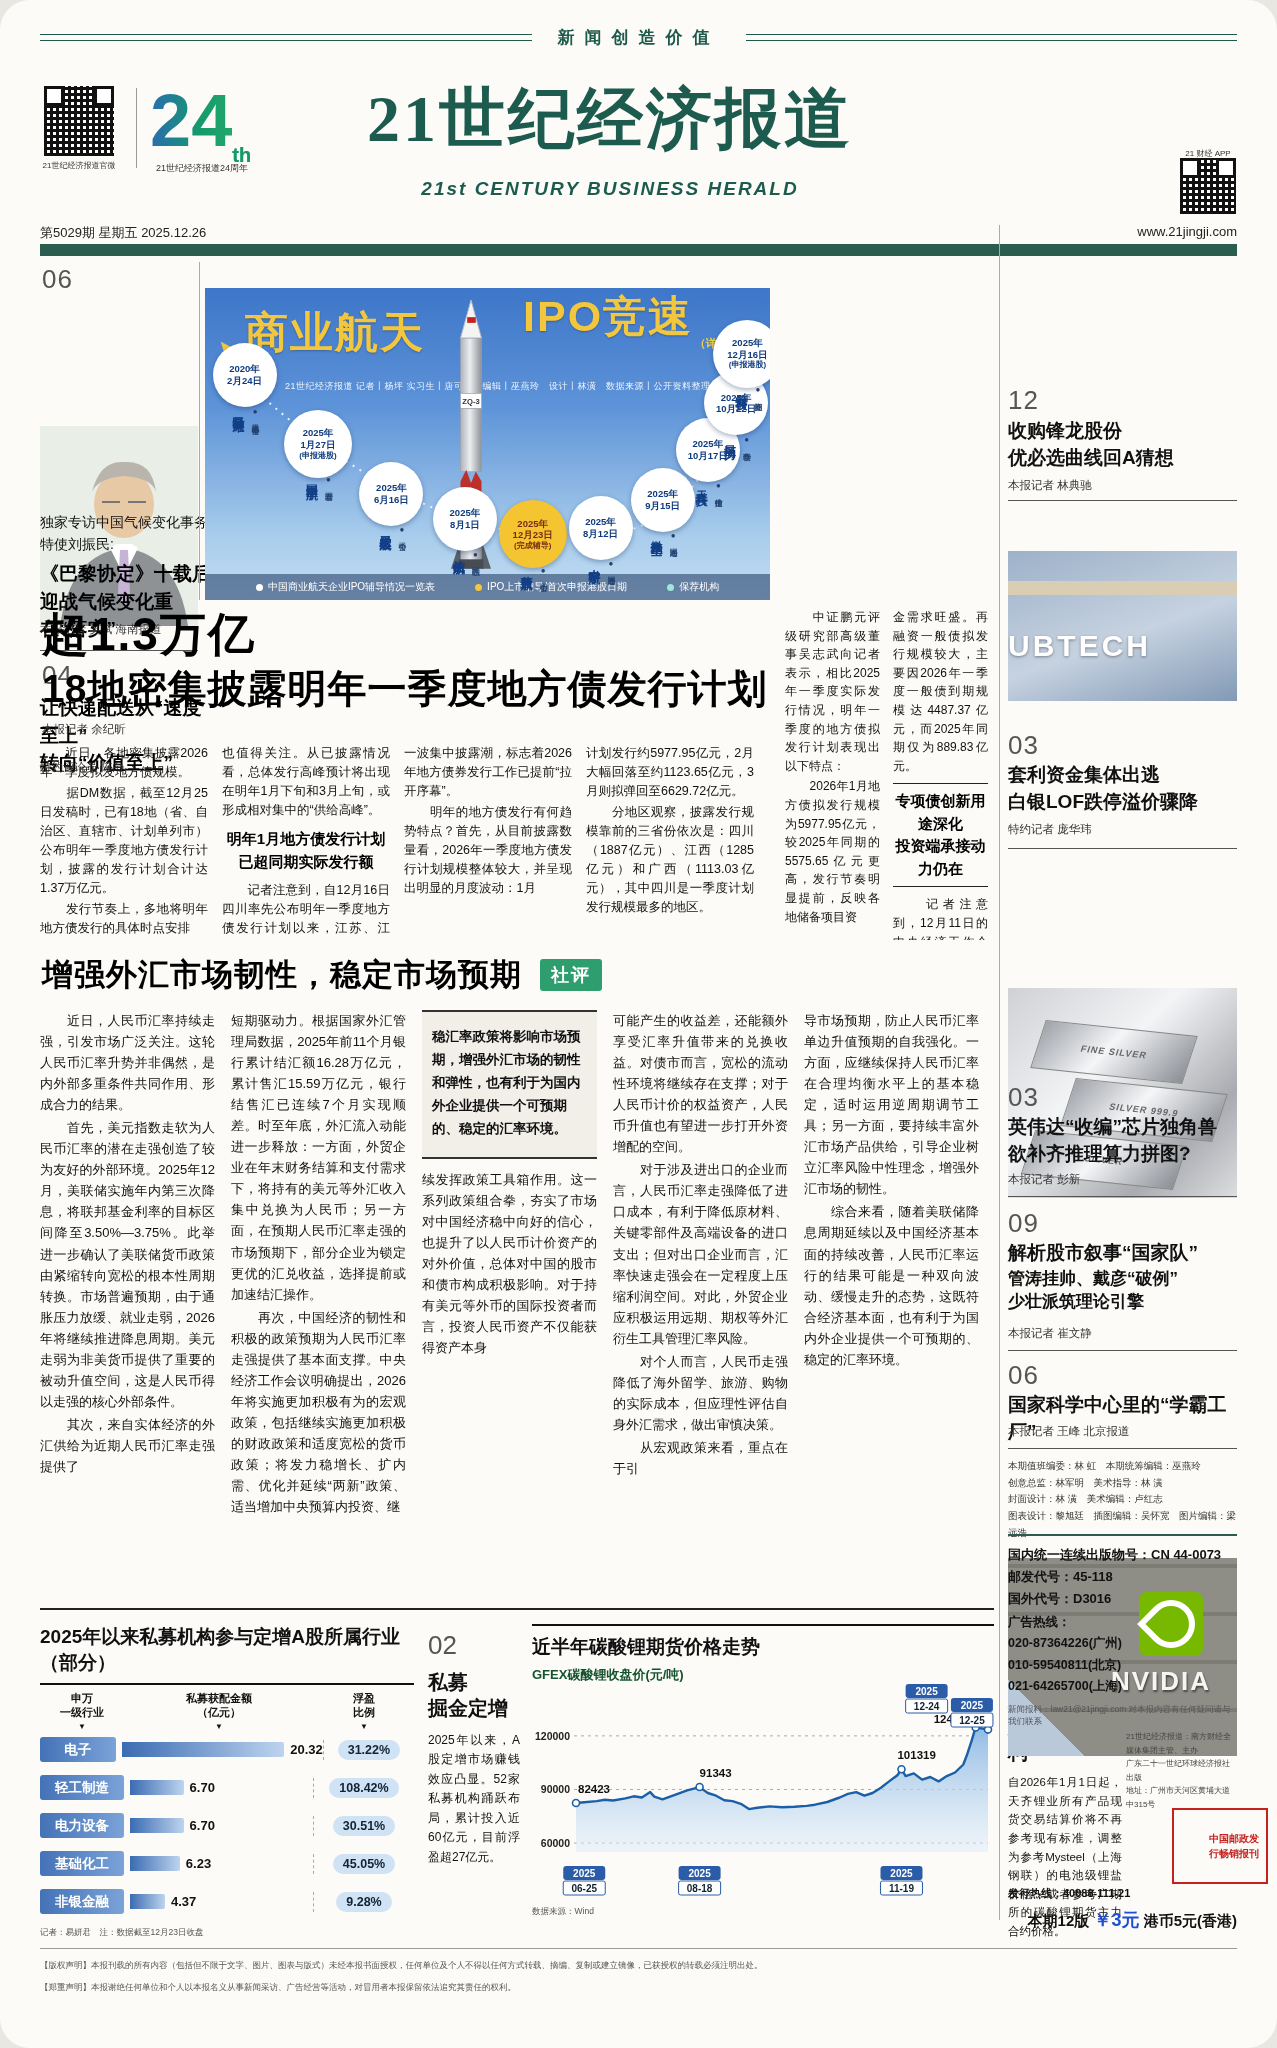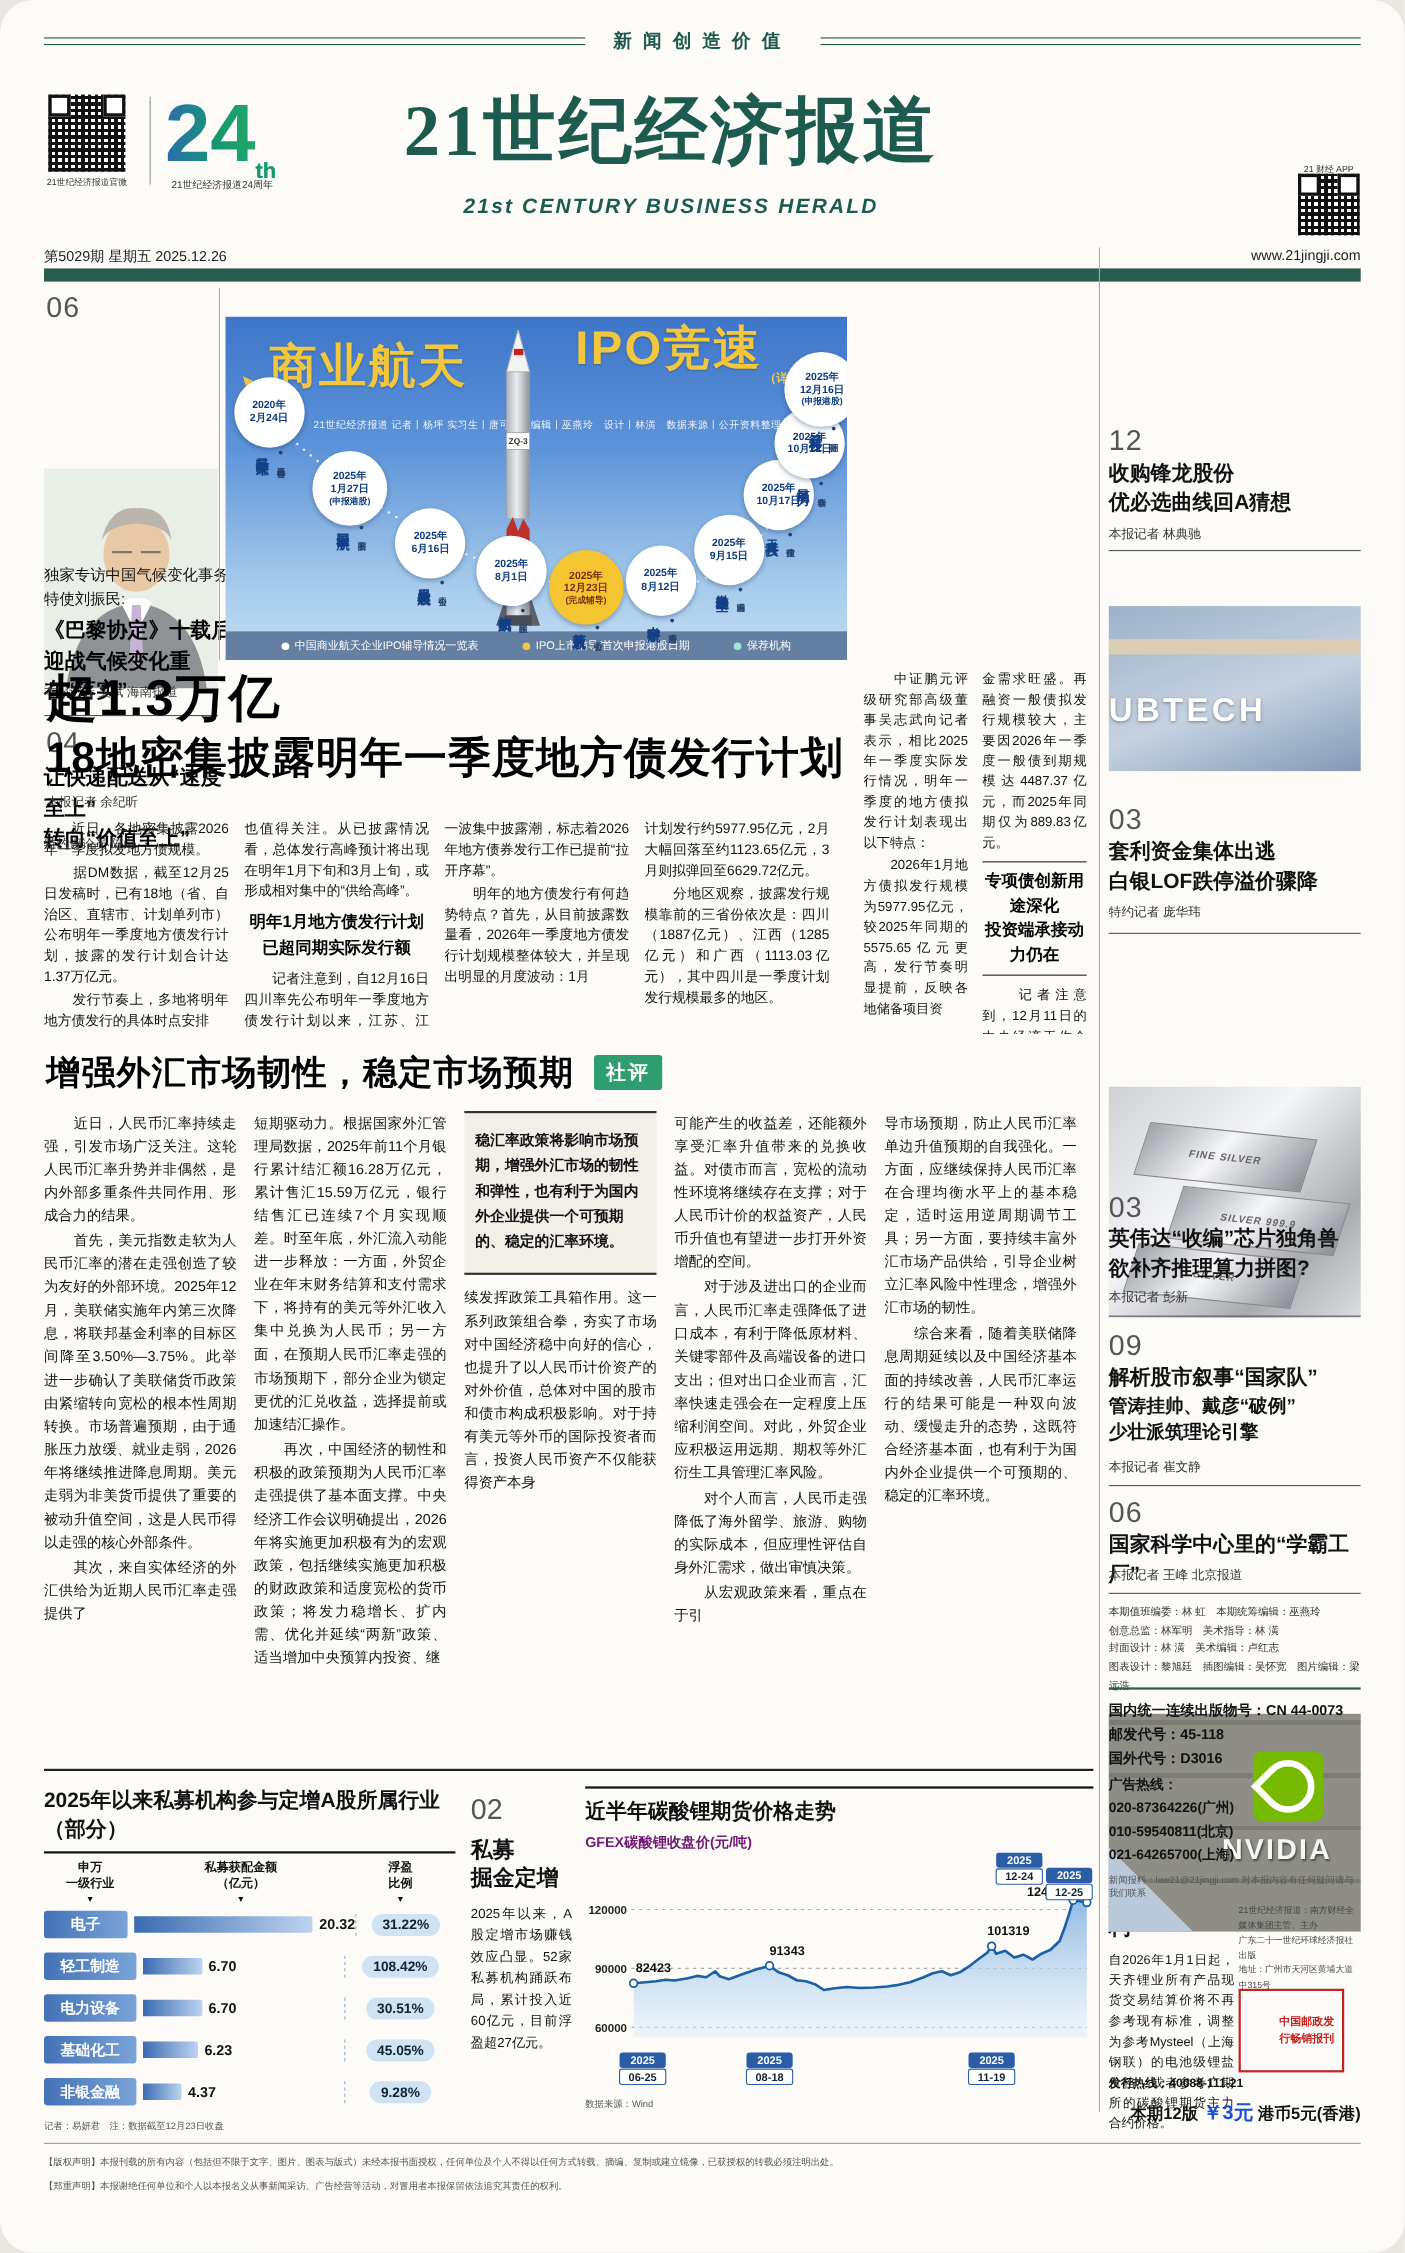--- a/index.html
+++ b/index.html
@@ -83,21 +83,21 @@
   .eq-barzone{flex:1;display:flex;align-items:center;gap:6px;padding-left:6px;}
   .eq-bar{height:15px;background:linear-gradient(90deg,#3b6bb2,#bdd4ee);border-radius:0 2px 2px 0;}
   .eq-val{font-size:13px;font-weight:800;}
   .eq-pillzone{width:100px;border-left:1px dashed #8fb0d0;display:flex;justify-content:center;}
   .eq-pill{background:#cfe3f5;border-radius:12px;padding:3px 10px;font-size:12.5px;font-weight:800;color:#123;}
   .tiny{font-size:8.5px;color:#555;}
   .b-num{font-size:26px;color:#555;}
   .b-title div{font-size:20px;font-weight:800;line-height:1.3;}
   .b-body{font-size:12px;line-height:1.62;}
   .li-title{font-size:19px;font-weight:800;border-top:2px solid #111;padding-top:8px;}
-  .li-sub{font-size:13px;font-weight:bold;color:#701a75;}
+  .li-sub{font-size:13px;font-weight:bold;color:#14532d;}
   
   .sb-title div{font-size:19px;font-weight:800;line-height:1.4;}
   .sb-title.s9 div{font-size:17px;font-weight:700;}
   .sb-title.s9 div:first-child{font-size:19px;font-weight:800;}
   .staff div{font-size:9.5px;color:#333;line-height:1.75;}
   .issn div{font-size:13px;font-weight:bold;line-height:1.7;}
   .adv div{font-size:12.5px;line-height:1.7;font-weight:bold;}
   .pub div{font-size:8px;color:#444;line-height:1.7;}
   .stamp{border:2px solid #c4221f;color:#c4221f;font-size:10px;font-weight:bold;text-align:center;
          display:flex;align-items:center;justify-content:center;padding:4px;line-height:1.5;}
@@ -623,21 +623,21 @@
       <div>010-59540811(北京)</div>
       <div>021-64265700(上海)</div>
     </div>
   <div class="abs tiny" style="left:1008px;top:1704px;width:229px;">新闻报料：law21@21jingji.com 对本报内容有任何疑问请与我们联系</div>
 
   <div class="abs pub" style="left:1126px;top:1730px;width:111px;">
       <div>21世纪经济报道：南方财经全媒体集团主管、主办</div>
       <div>广东二十一世纪环球经济报社出版</div>
       <div>地址：广州市天河区黄埔大道中315号</div>
     </div>
-  <div class="abs stamp" style="left:1126px;top:1808px;width:56px;height:64px;padding-left:32px;">中国邮政发行畅销报刊</div>
+  <div class="abs stamp" style="left:1172px;top:1808px;width:56px;height:64px;padding-left:32px;">中国邮政发行畅销报刊</div>
 
   <div class="abs" style="left:1008px;top:1886px;font-size:11px;font-weight:bold;">发行热线：40088-111-21</div>
   <div class="abs price" style="left:1008px;top:1908px;width:229px;">
     <span>本期12版</span>
     <span class="red">￥3元</span>
     <span>港币5元(香港)</span>
   </div>
 
   <div class="abs rule" style="left:40px;top:1948px;width:1197px;height:1px;background:#999;"></div>
   <div class="abs legal" style="left:40px;top:1958px;width:1197px;">【版权声明】本报刊载的所有内容（包括但不限于文字、图片、图表与版式）未经本报书面授权，任何单位及个人不得以任何方式转载、摘编、复制或建立镜像，已获授权的转载必须注明出处。</div>

